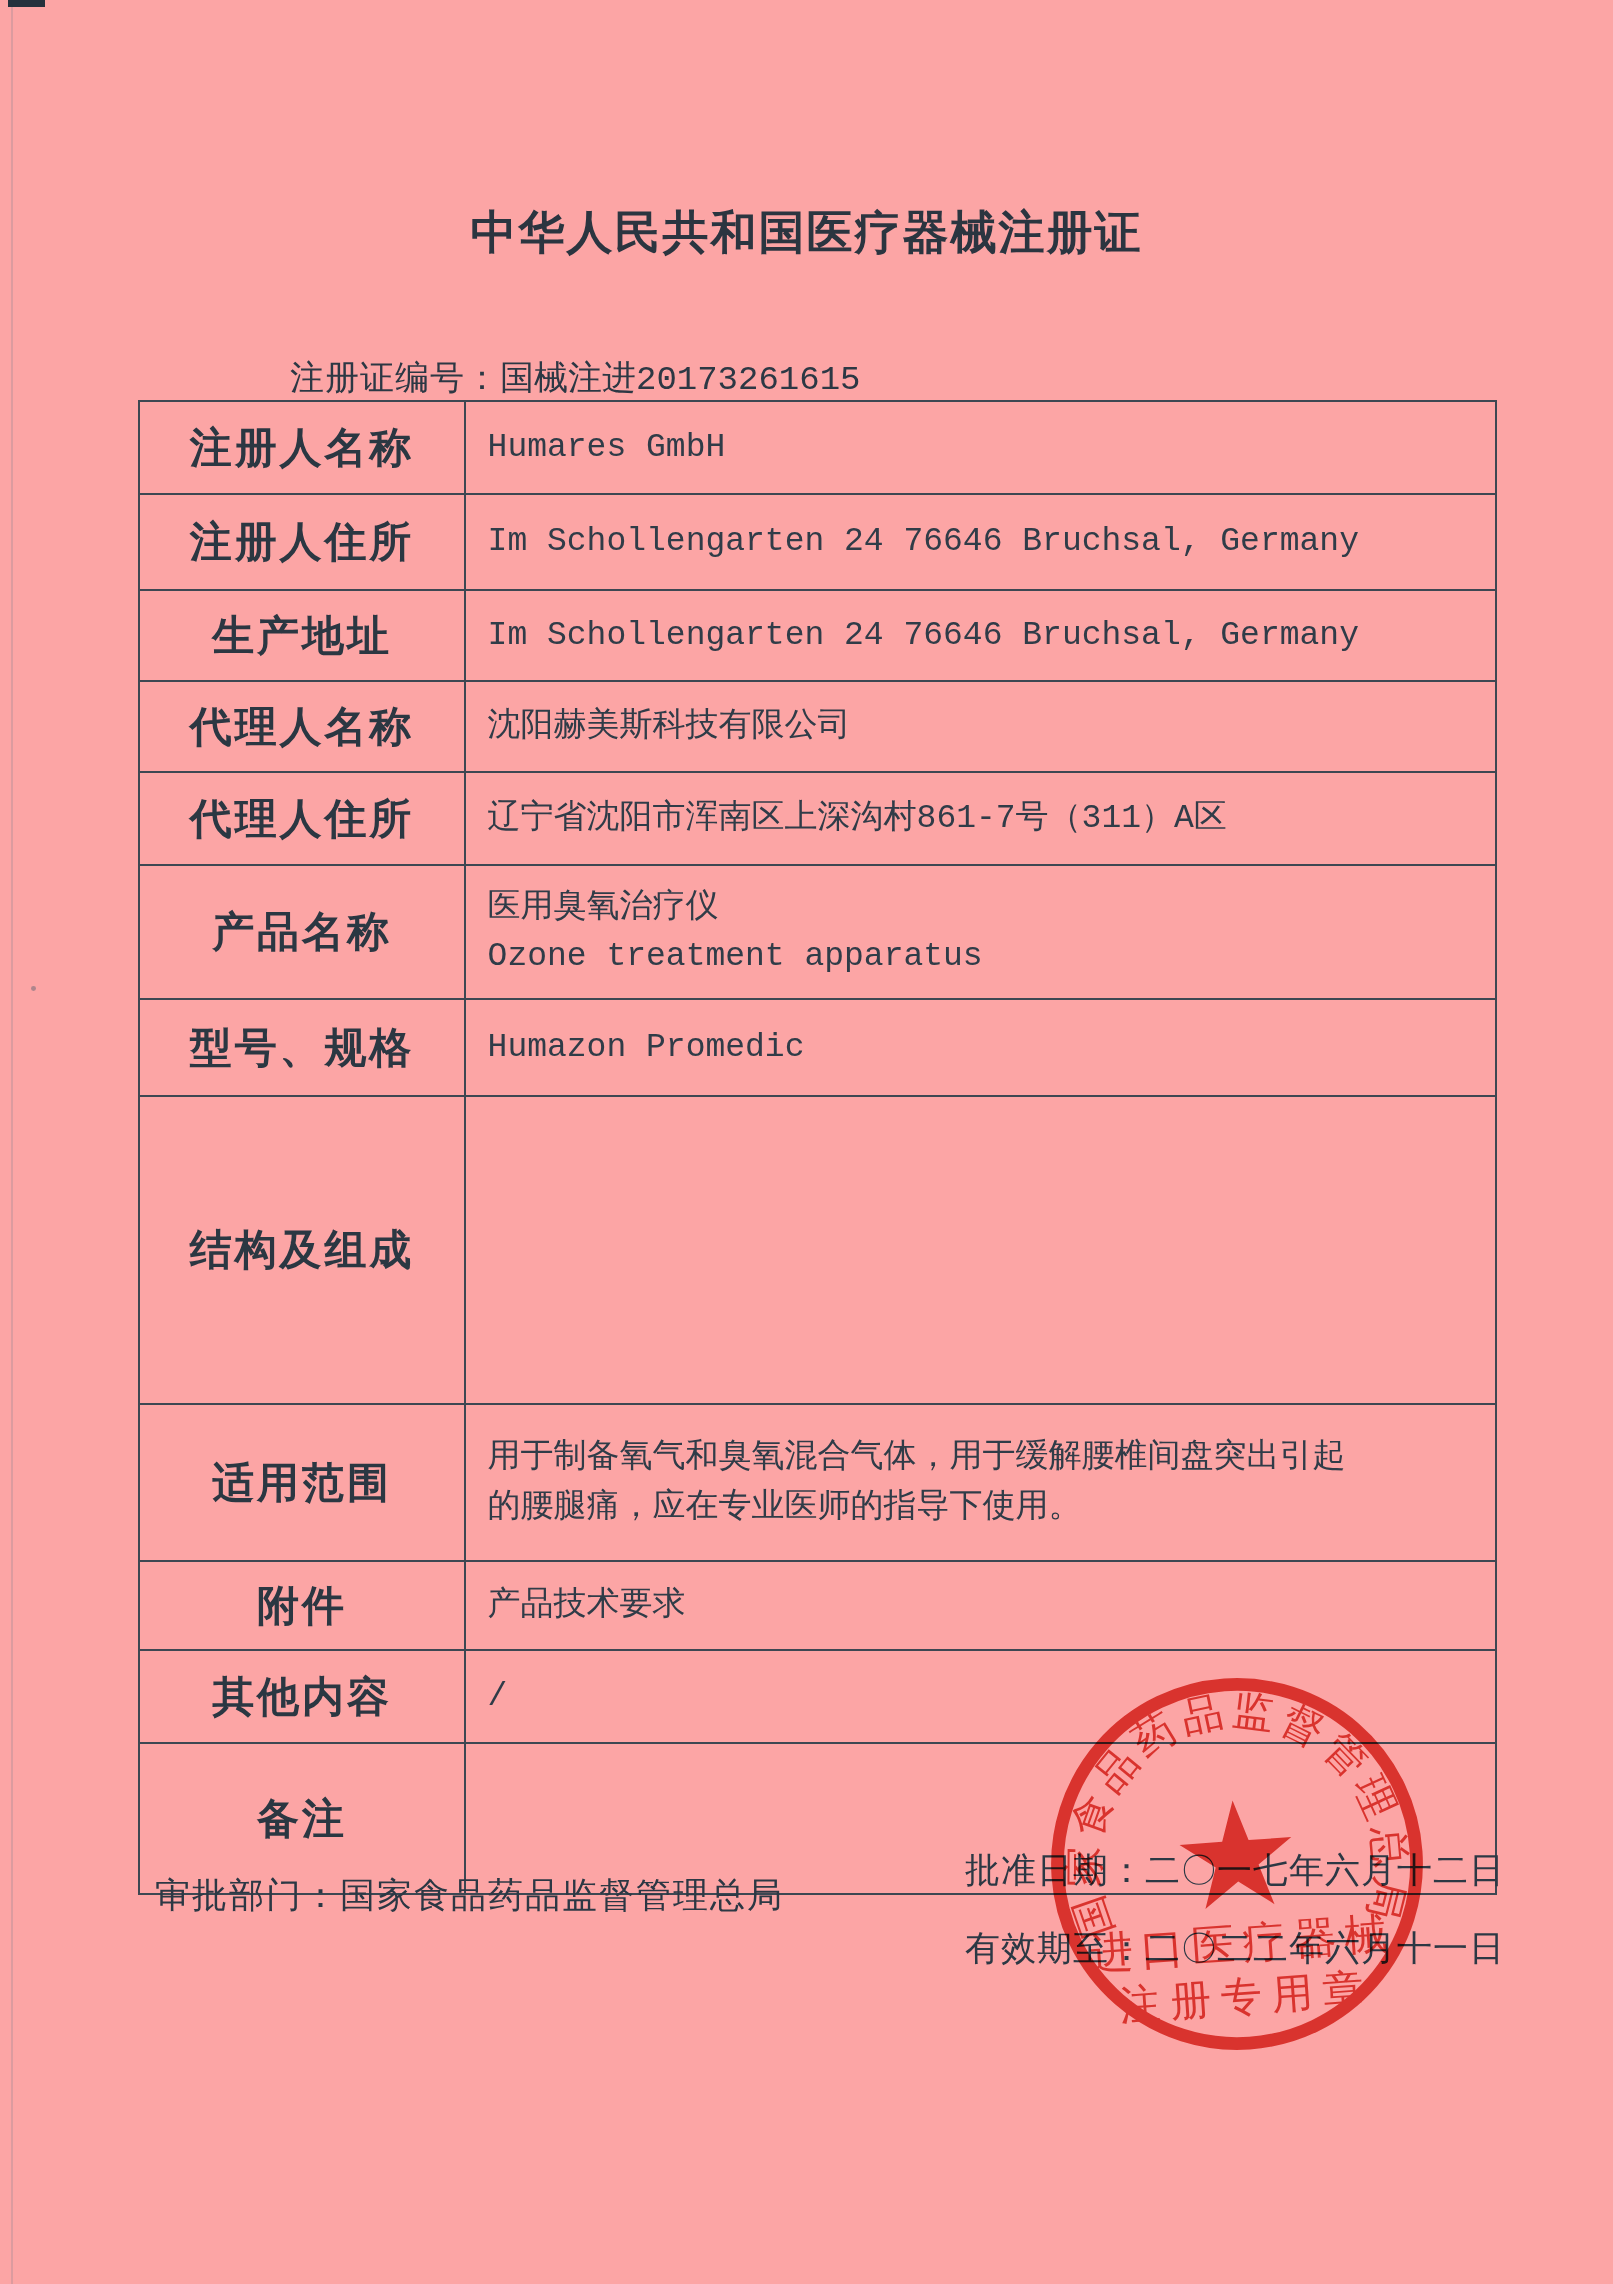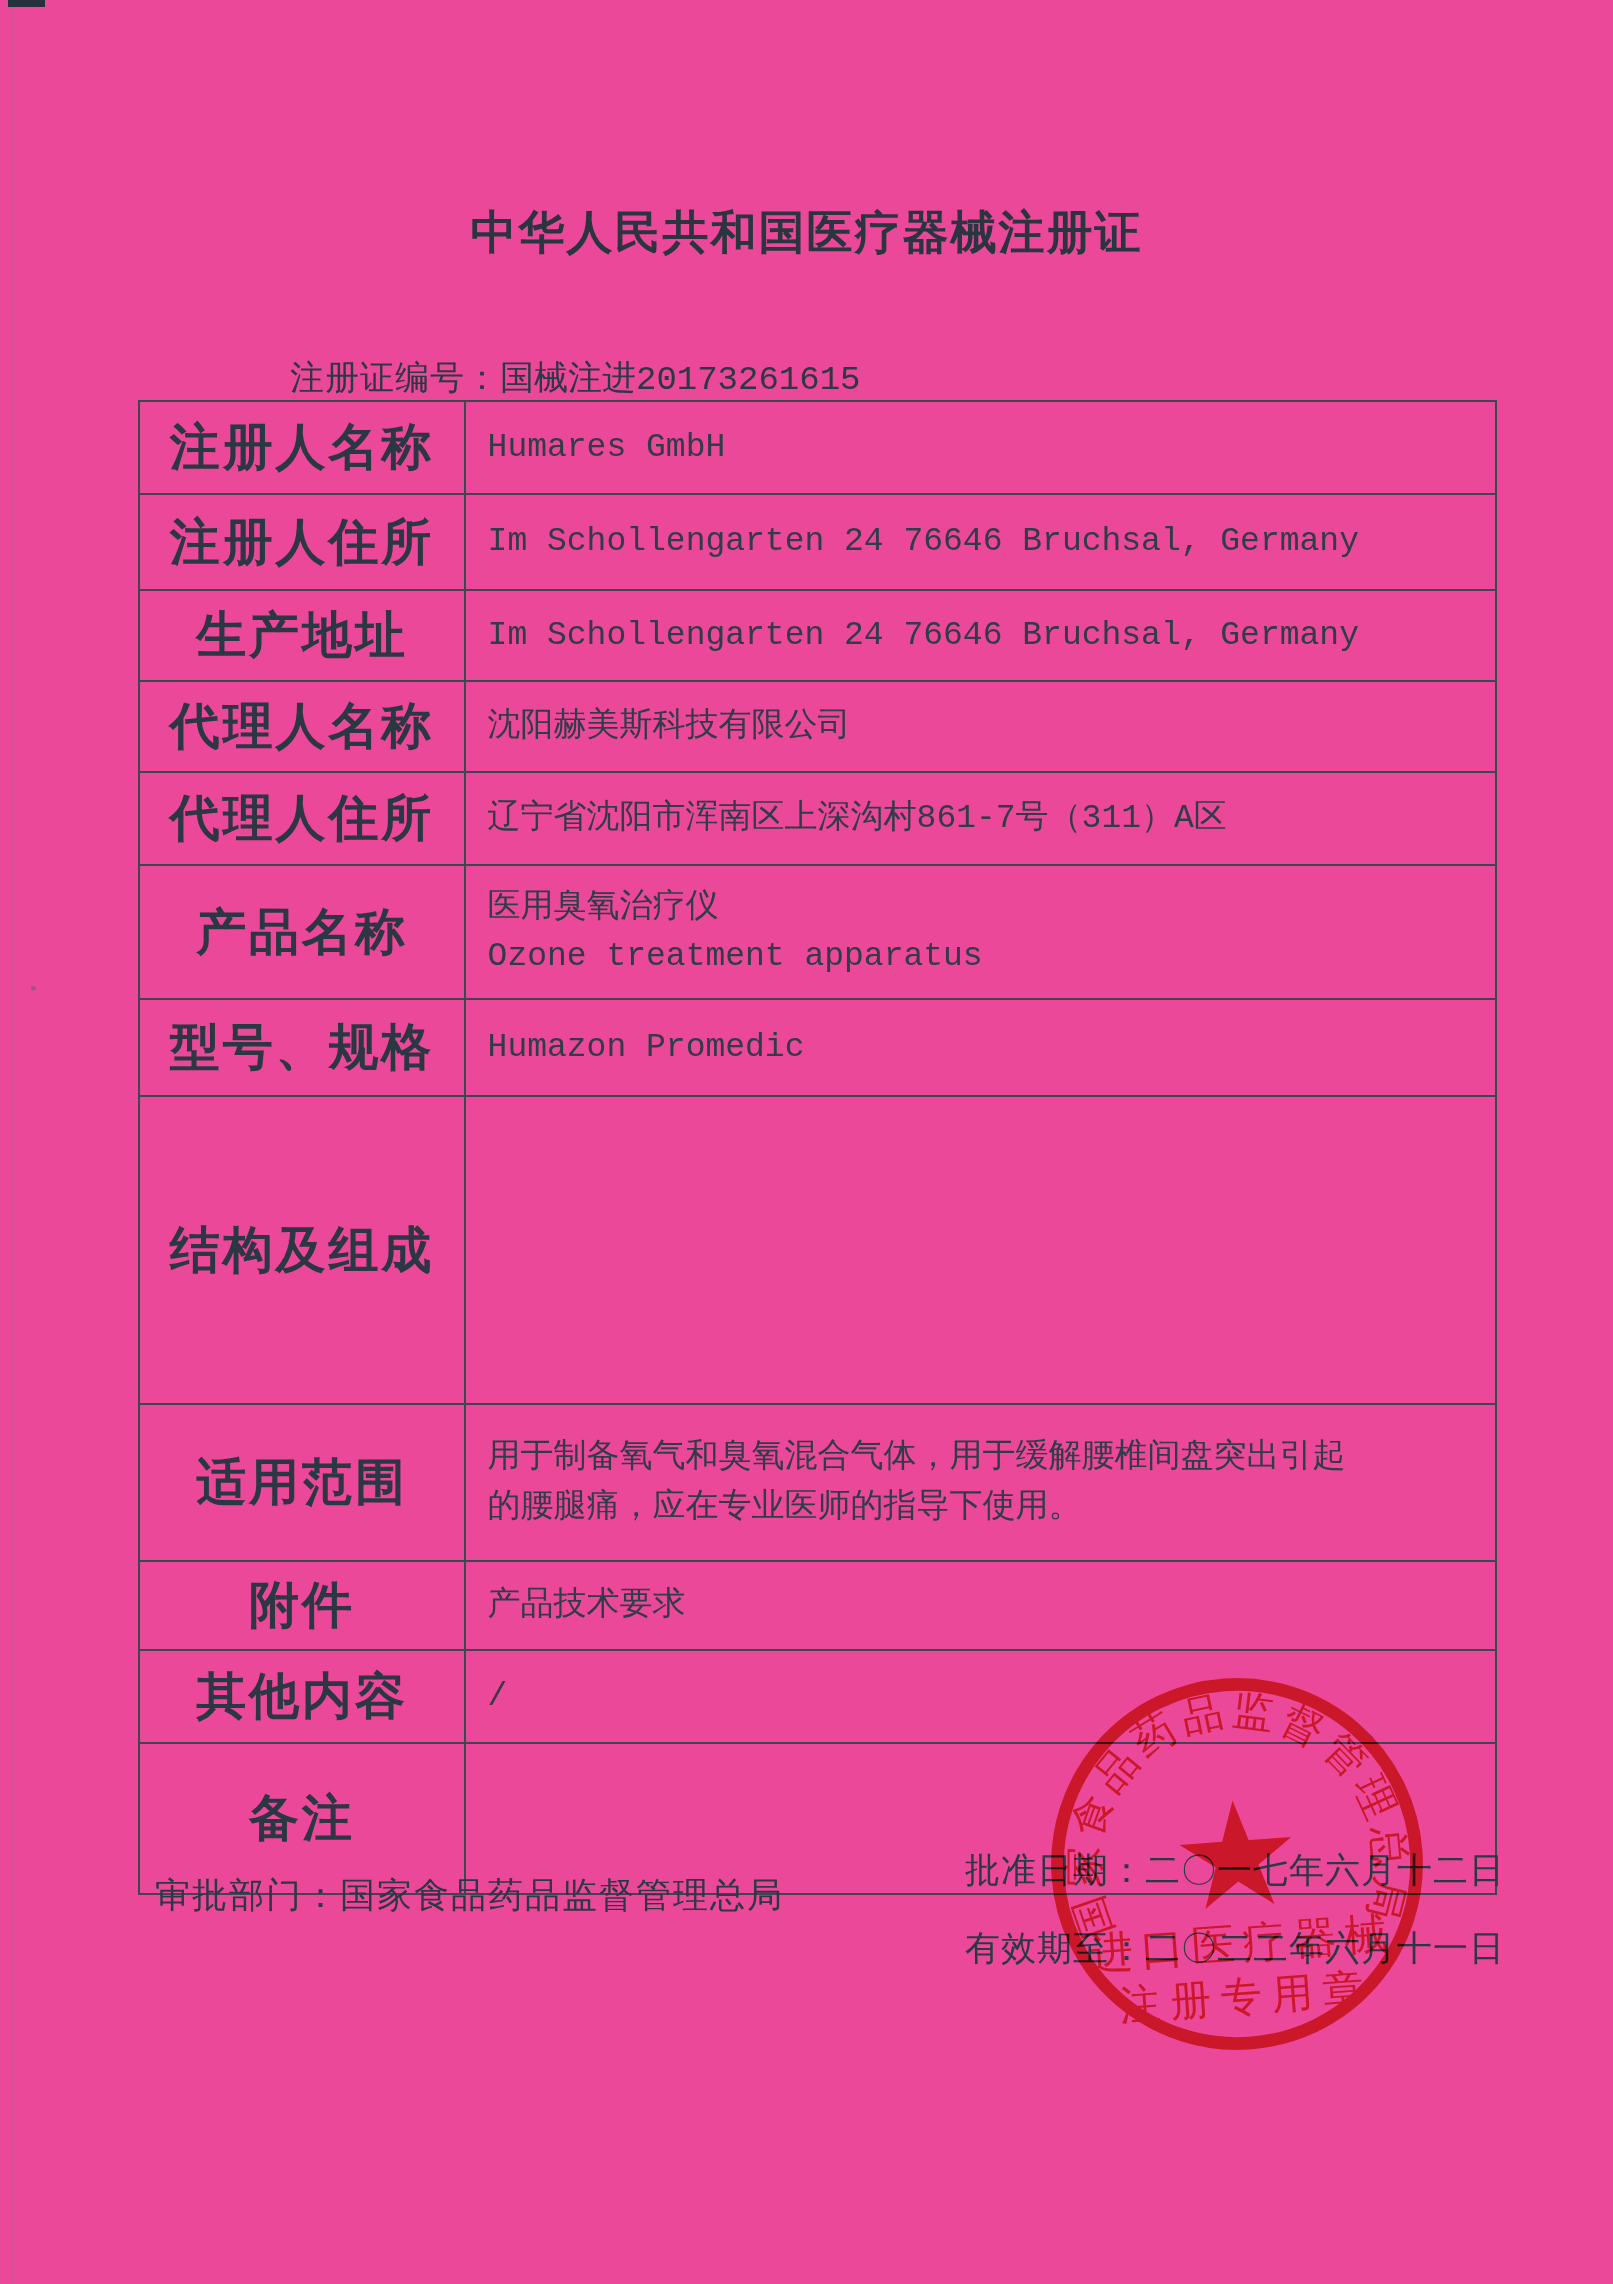--- a/index.html
+++ b/index.html
@@ -1,20 +1,20 @@
 <!DOCTYPE html>
 <html><head>
 <meta charset="utf-8">
 <style>
   html,body{margin:0;padding:0;background:#e8e8e8;}
   .page{
     position:relative;
     width:1613px;height:2285px;
     margin:0 auto;
-    background:#ec4899;
+    background:#fca5a5;
     color:#2c3844;
     font-family:"Liberation Serif","DejaVu Serif",serif;
     overflow:hidden;
   }
   
   .scan-line{position:absolute;left:10.8px;top:0;width:2px;height:100%;
     background:rgba(110,125,140,.22);}
   .corner-tick{position:absolute;left:7.8px;top:0;width:37px;height:6.9px;background:#25313d;}
   .speck{position:absolute;left:31px;top:986px;width:4.9px;height:4.9px;border-radius:50%;
     background:rgba(80,95,110,.45);}
@@ -47,21 +47,21 @@
   .t-row:nth-child(7){height:97px;justify-content:flex-end;}
   .t-row:nth-child(8){height:308px;}
   .t-row:nth-child(9){height:157px;}
   .t-row:nth-child(10){height:89px;}
   .t-row:nth-child(11){height:93px;}
   .t-row:nth-child(12){height:151px;}
   .t-label{
     flex:0 0 326px;width:326px;box-sizing:border-box;
     border-right:2.9px solid #3d4752;
     display:flex;align-items:center;justify-content:center;
-    font-size:50px;font-weight:bold;letter-spacing:2.9px;color:#2b3742;
+    font-size:42px;font-weight:bold;letter-spacing:2.9px;color:#2b3742;
     text-align:center;
   }
   .t-value{
     flex:1;box-sizing:border-box;
     display:flex;align-items:center;
     padding:9.8px 33px 9.8px 21.6px;
     font-size:33px;line-height:1.5;color:#303c48;
     font-family:"Liberation Mono","DejaVu Sans Mono",monospace;
     white-space:pre-line;
   }

